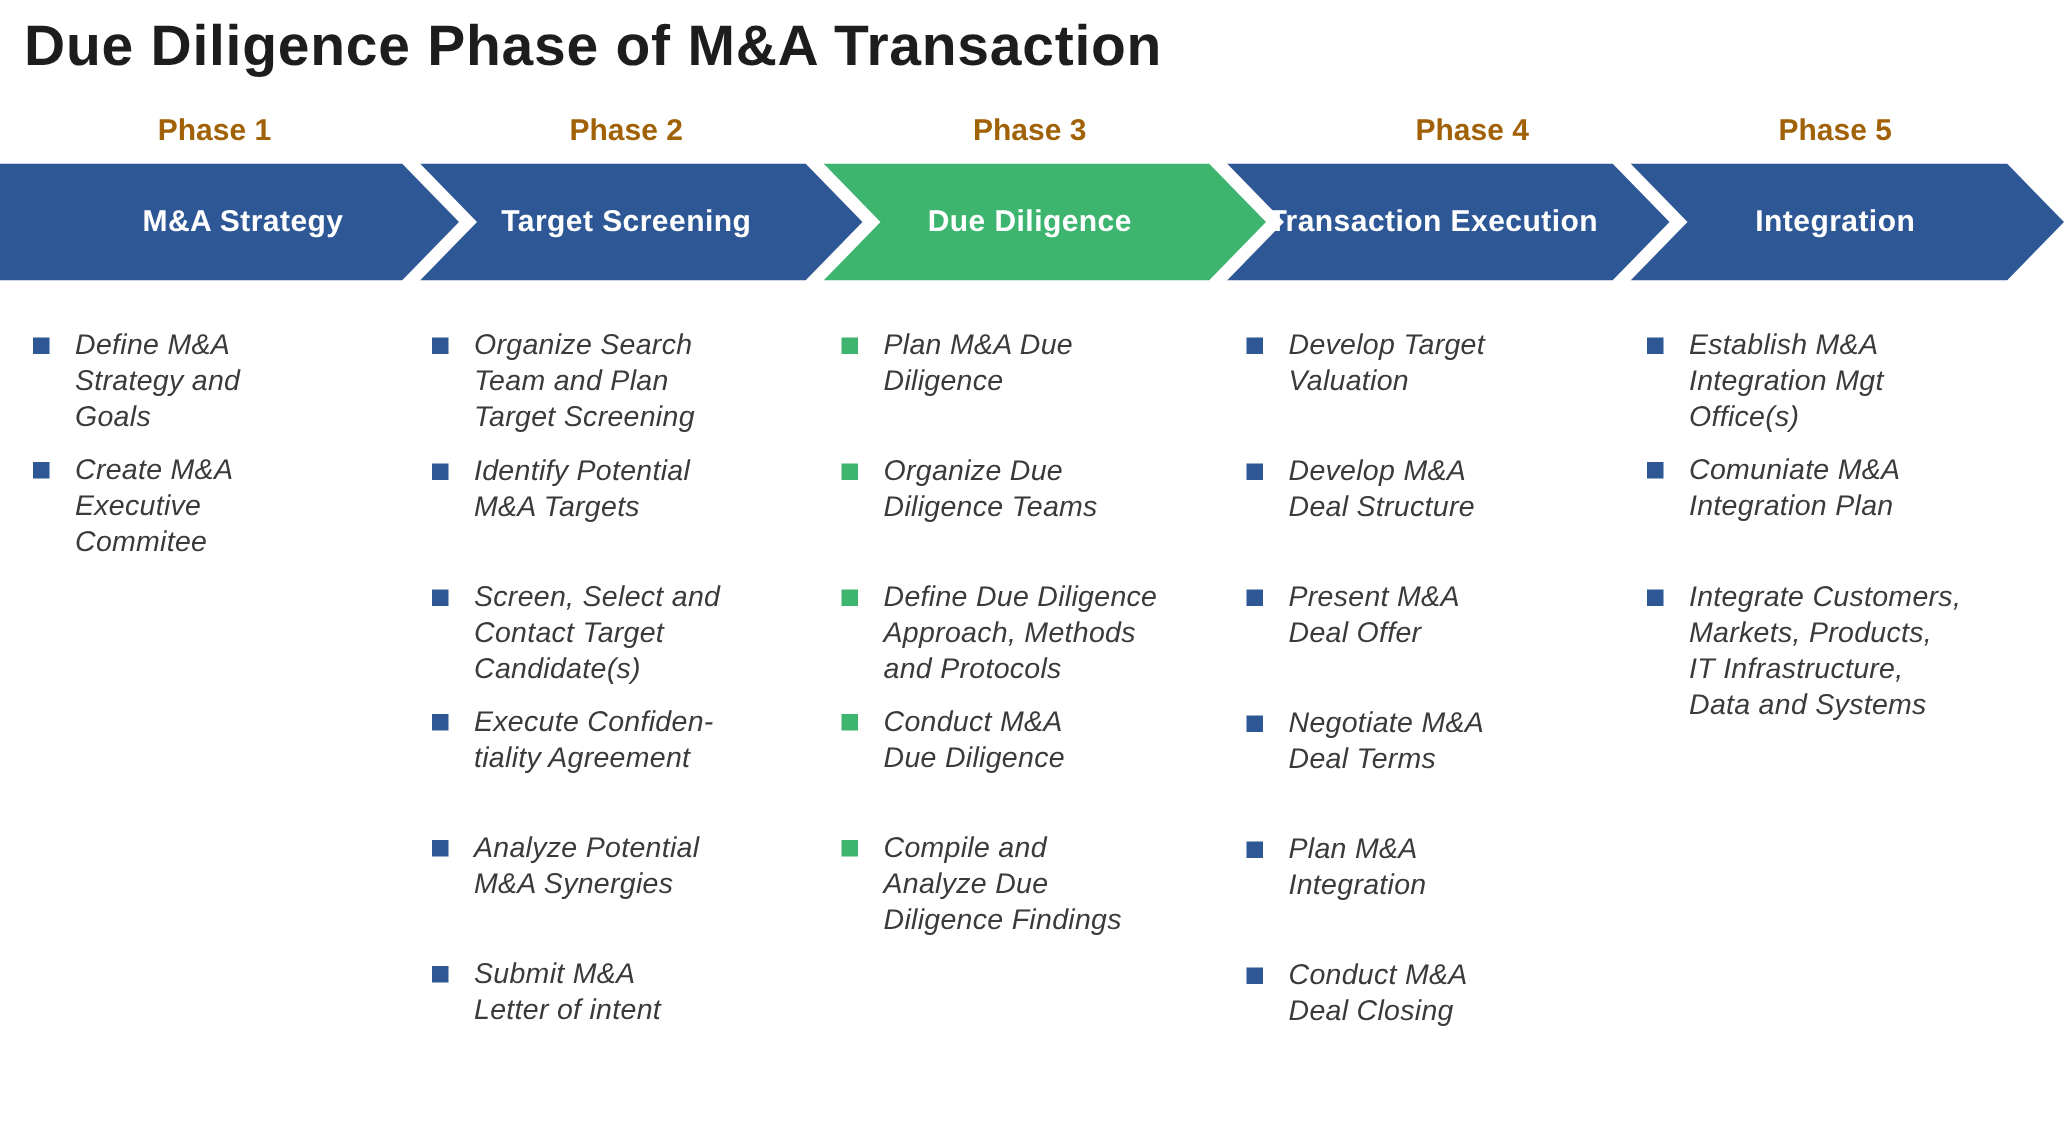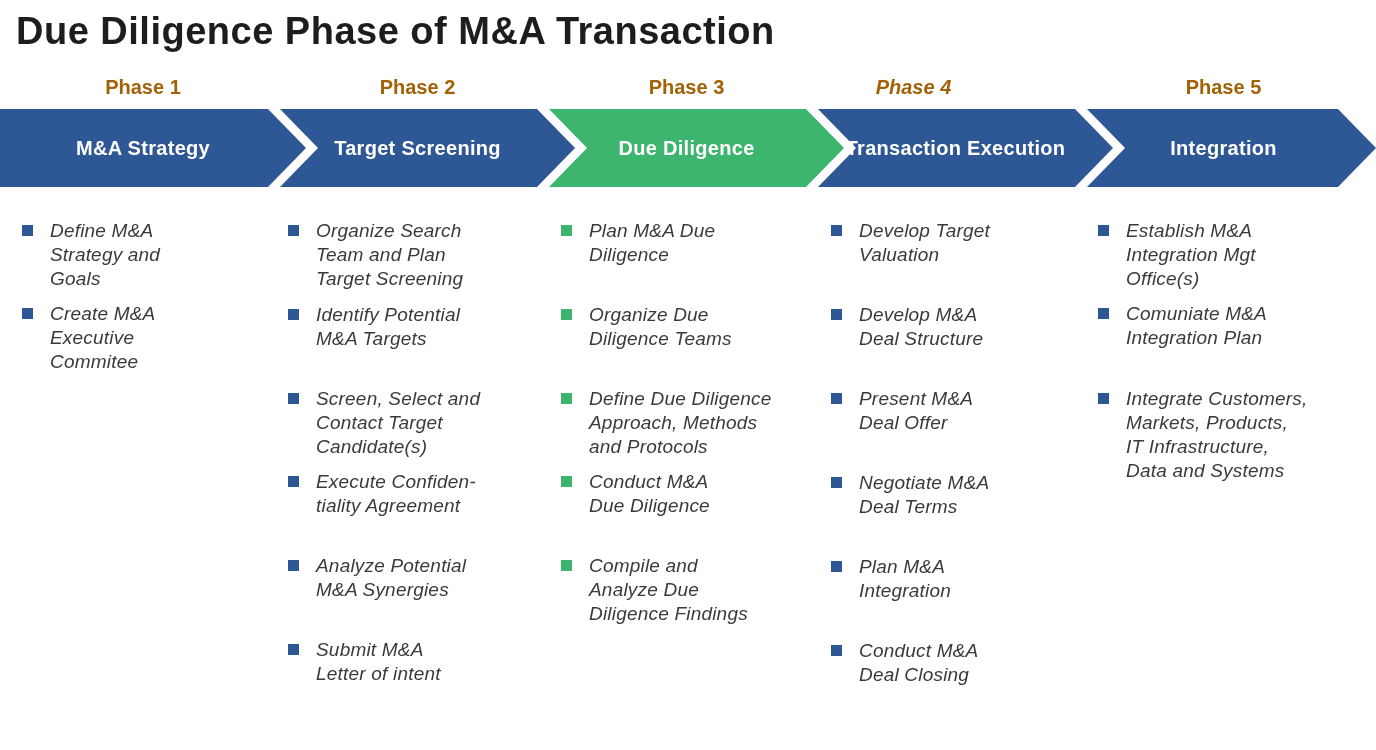--- a/index.html
+++ b/index.html
@@ -78,32 +78,32 @@
 </head>
 <body>
 
 <div class="canvas">
 
   <h1 class="title">Due Diligence Phase of M&amp;A Transaction</h1>
 
   <div class="phase-label" style="left:0; width:286px;">Phase 1</div>
   <div class="phase-label" style="left:280px; width:275px;">Phase 2</div>
   <div class="phase-label" style="left:549px; width:275px;">Phase 3</div>
-  <div class="phase-label" style="left:776px; width:275px;font-style:italic;">Phase 4</div>
+  <div class="phase-label" style="left:844px; width:275px;">Phase 4</div>
   <div class="phase-label" style="left:1087px; width:273px;">Phase 5</div>
 
   <div class="arrow-band">
     <svg width="1376" height="78" viewBox="0 0 1376 78">
       <polygon points="0,0 268,0 306,39 268,78 0,78" fill="#2E5796"></polygon>
       <polygon points="280,0 537,0 575,39 537,78 280,78 318,39" fill="#2E5796"></polygon>
       <polygon points="549,0 806,0 844,39 806,78 549,78 587,39" fill="#3DB56E"></polygon>
       <polygon points="818,0 1075,0 1113,39 1075,78 818,78 856,39" fill="#2E5796"></polygon>
       <polygon points="1087,0 1338,0 1376,39 1338,78 1087,78 1125,39" fill="#2E5796"></polygon>
     </svg>
-    <div class="arrow-label" style="left:0; width:286px;">M&amp;A Strategy</div>
+    <div class="arrow-label" style="left:0; width:286px;padding-left:19px;">M&amp;A Strategy</div>
     <div class="arrow-label" style="left:280px; width:275px;">Target Screening</div>
     <div class="arrow-label" style="left:549px; width:275px;">Due Diligence</div>
     <div class="arrow-label" style="left:818px; width:275px;">Transaction Execution</div>
     <div class="arrow-label" style="left:1087px; width:273px;">Integration</div>
   </div>
 
   <div class="col" style="left:22px;">
     <div class="item" style="margin-bottom:11px">
       <span class="sq"></span>
       <div class="txt">Define M&amp;A

